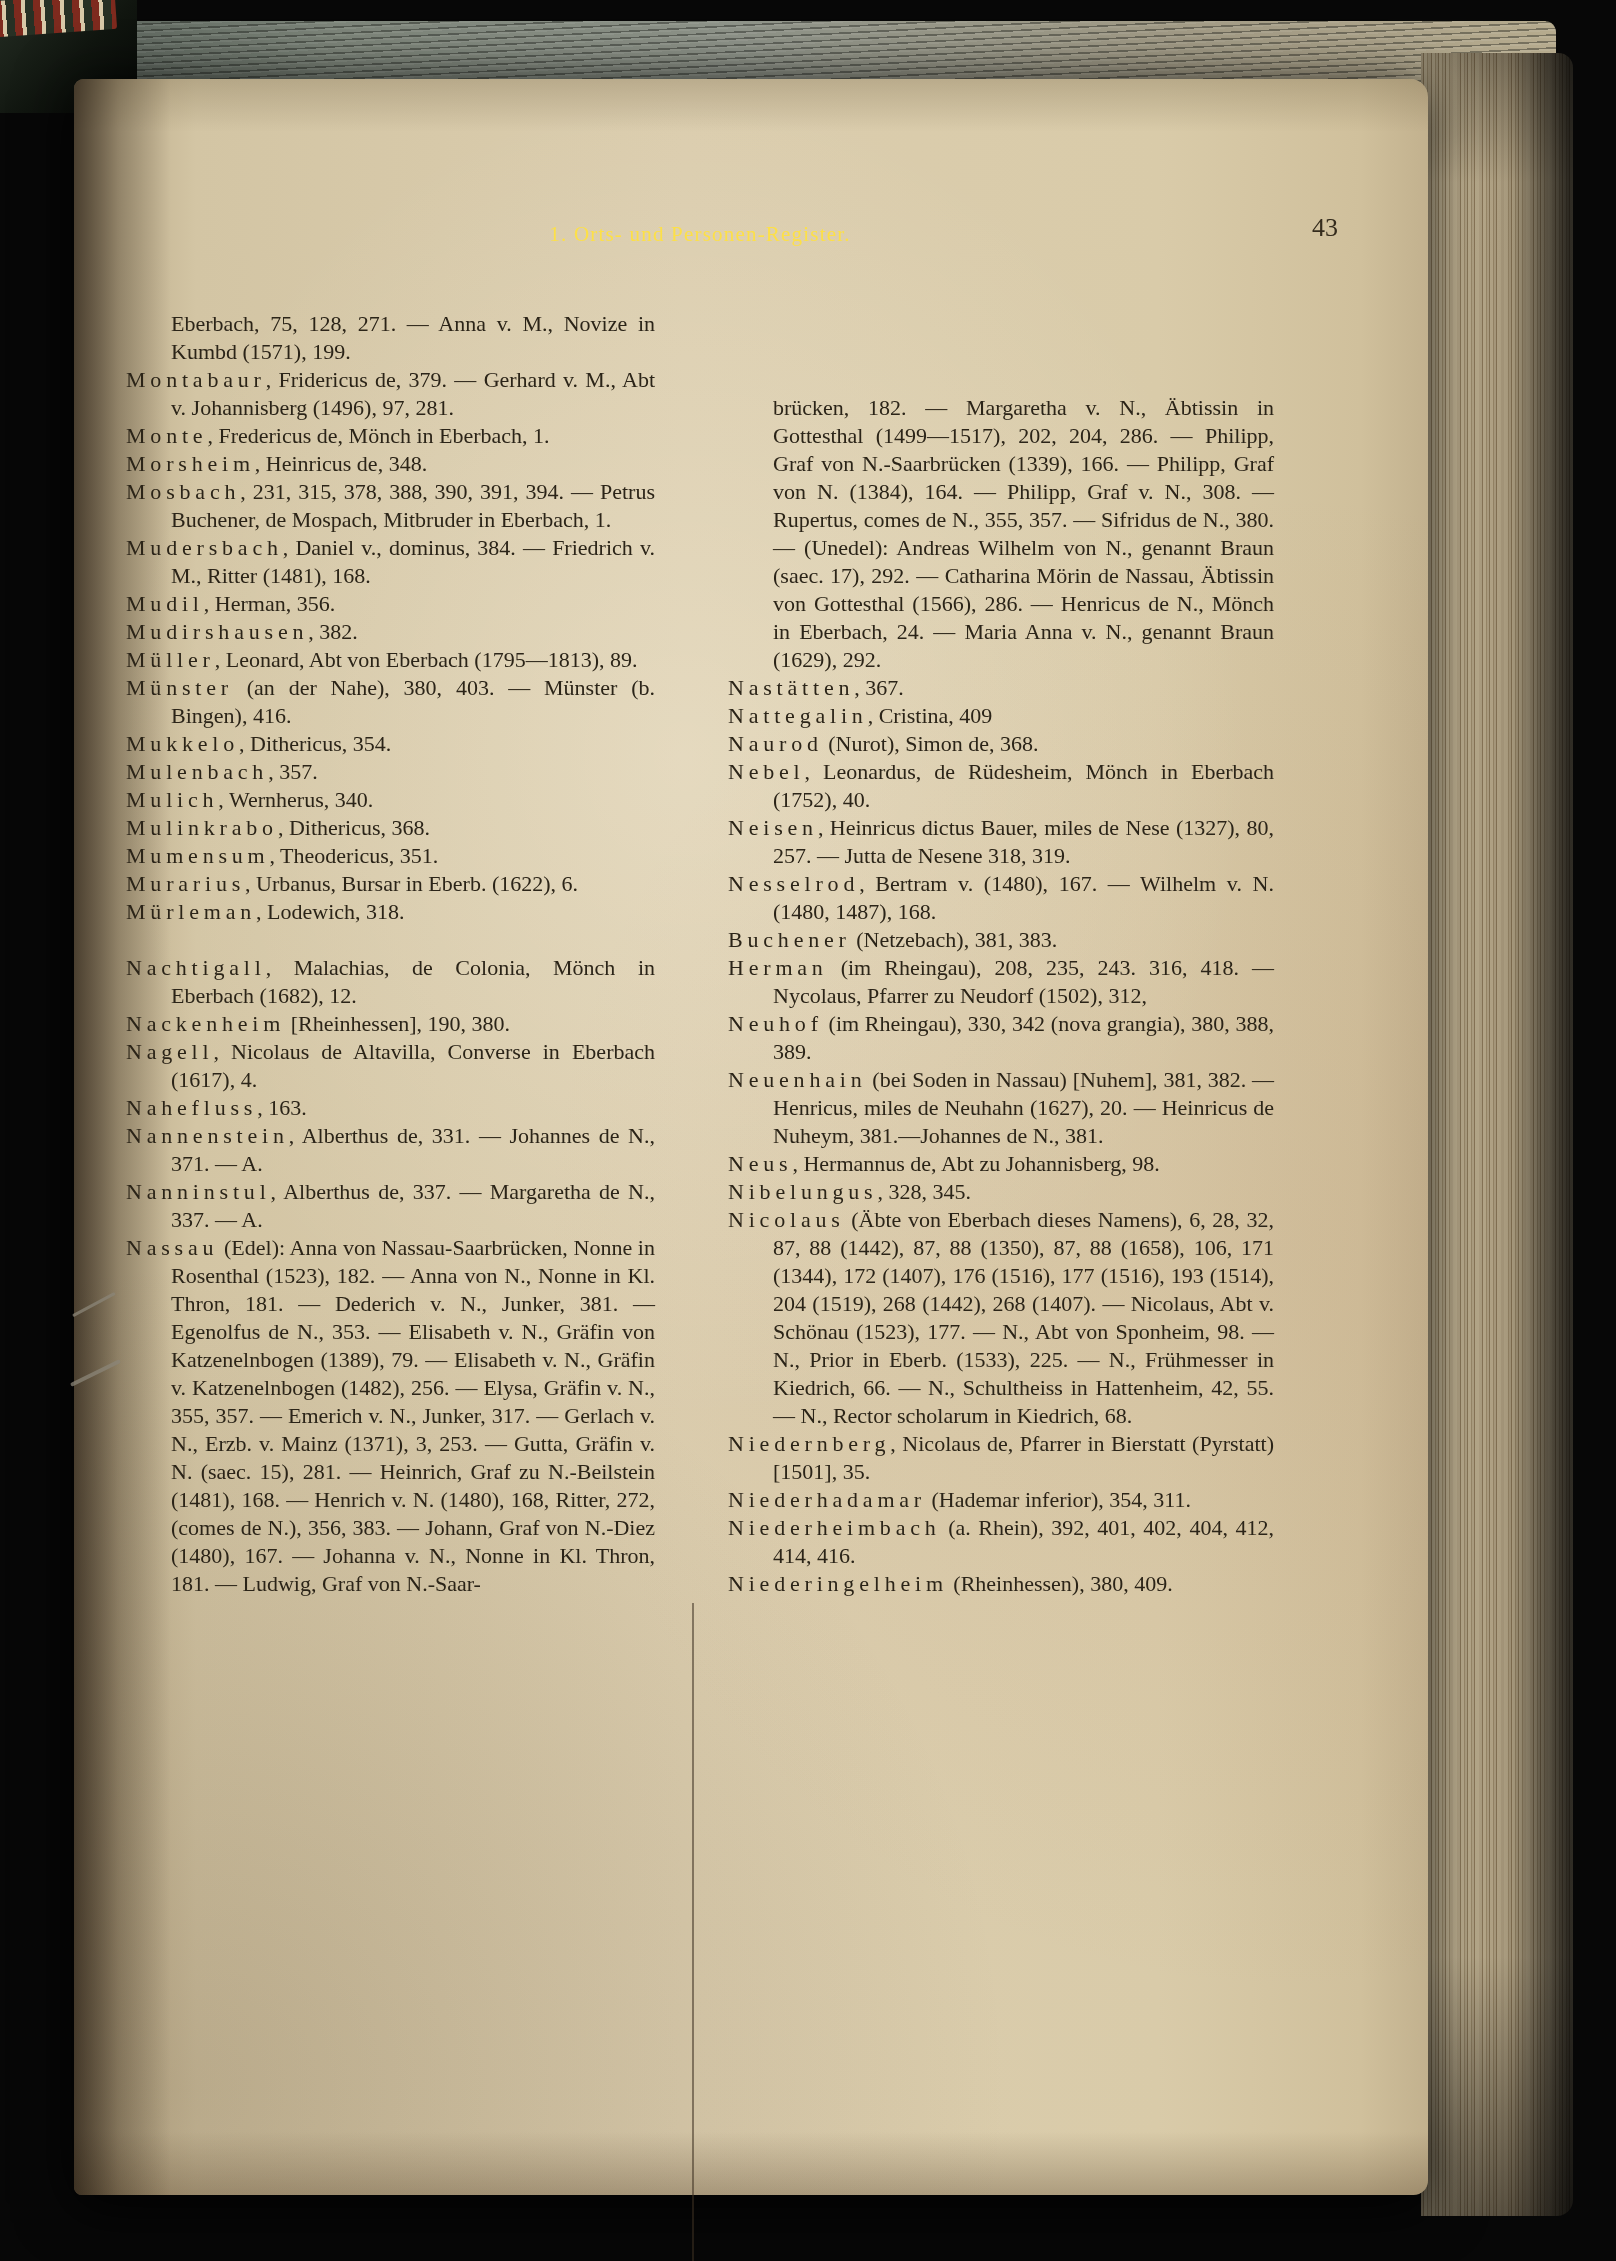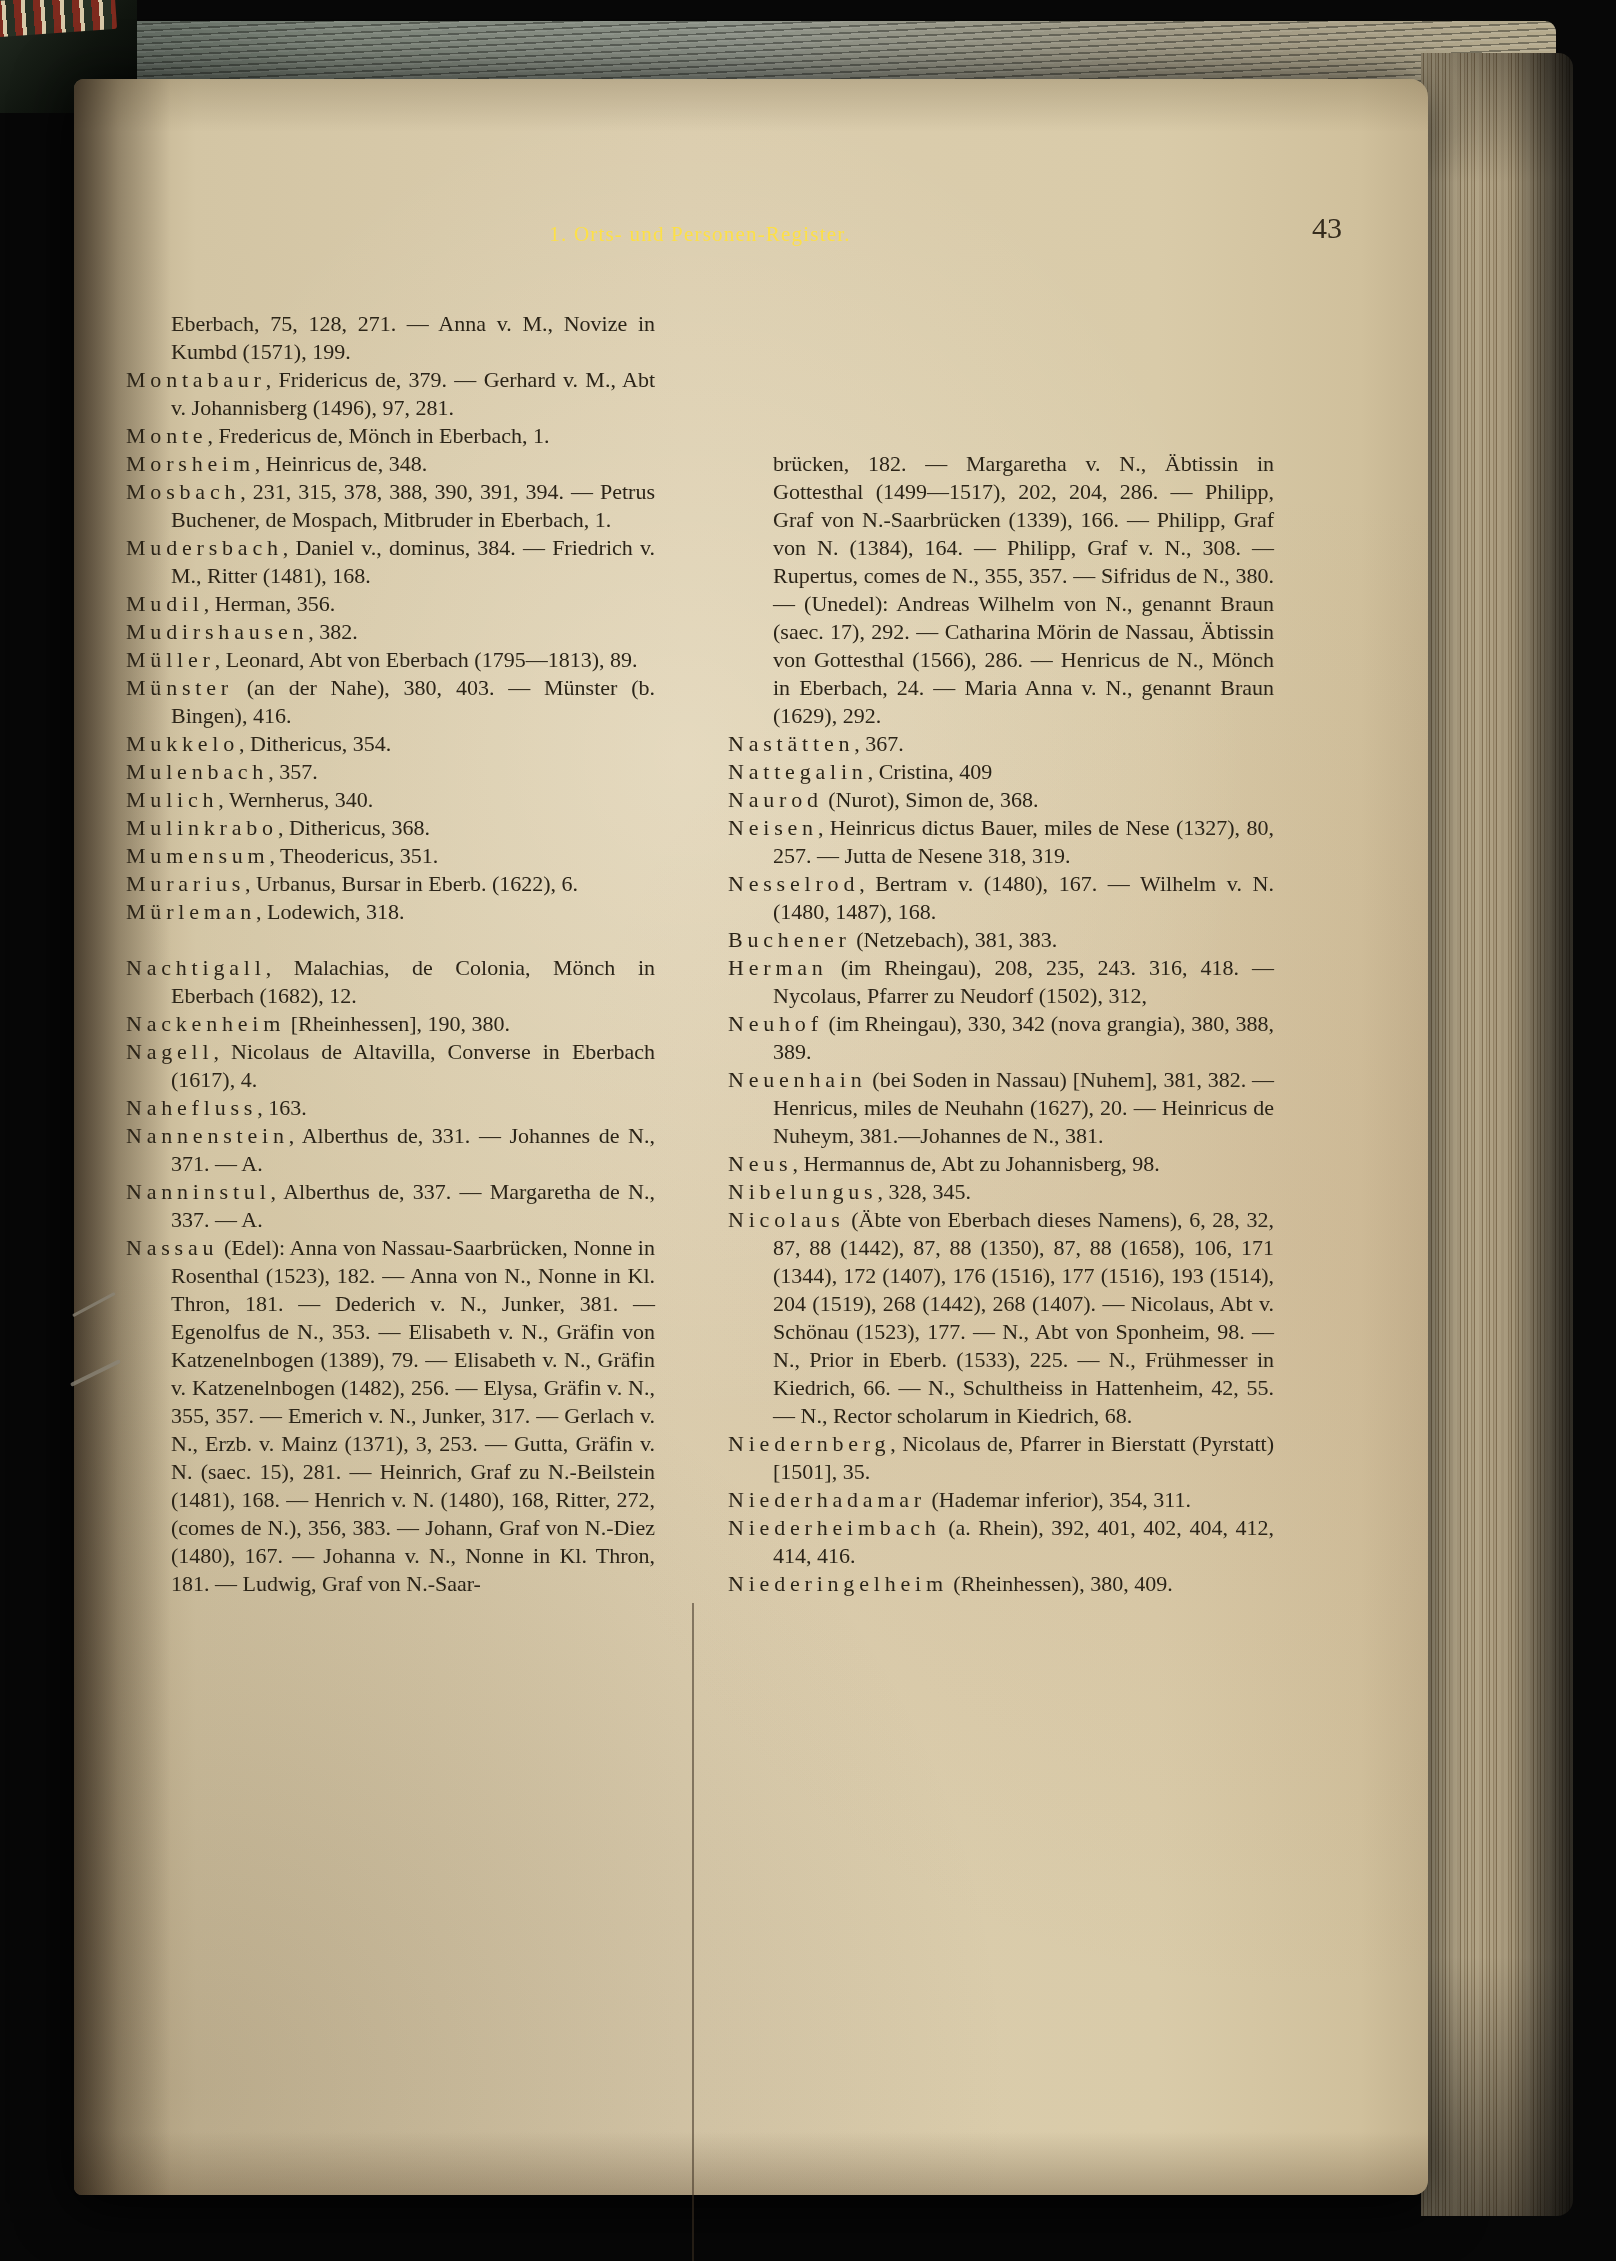--- a/index.html
+++ b/index.html
@@ -35,21 +35,21 @@
     pointer-events:none;}
   .pencil{position:absolute;background:#8b8578;opacity:.75;border-radius:2.4px;}
   .pencil-1{left:70px;top:1303px;width:48px;height:3.2px;transform:rotate(-28deg);}
   .pencil-2{left:68px;top:1371px;width:55px;height:4px;transform:rotate(-26deg);}
 
   
   .content{position:absolute;left:126px;top:220px;width:1148px;color:#2b2418;
     font-size:22px;line-height:28px;}
   .header-row{position:relative;height:32px;}
   .page-header{text-align:center;font-size:21px;letter-spacing:1.2px;color:#fde047;}
-  .folio{position:absolute;left:1186px;top:-6.5px;font-size:30px;color:#352c1d;}
+  .folio{position:absolute;left:1186px;top:-6.5px;font-size:26px;color:#352c1d;}
   .columns{display:flex;margin-top:58px;align-items:flex-end;}
   .col{text-align:justify;hyphens:none;}
   .col-left{width:529px;}
   .col-gap{width:73px;position:relative;flex:none;}
   .divider{position:absolute;left:37px;top:4.8px;width:1.6px;height:1641px;background:rgba(62,50,34,.55);}
   .col-right{width:546px;}
   .entry{margin:0;padding-left:45px;text-indent:-45px;}
   .entry.cont{text-indent:0;}
   .entry.gap{margin-top:28px;}
   .head{letter-spacing:4.8px;}
@@ -100,20 +100,21 @@
           <p class="entry"><span class="head">Nassau</span><span> (Edel): Anna von Nassau-Saarbrücken, Nonne in Rosenthal (1523), 182. — Anna von N., Nonne in Kl. Thron, 181. — Dederich v. N., Junker, 381. — Egenolfus de N., 353. — Elisabeth v. N., Gräfin von Katzenelnbogen (1389), 79. — Elisabeth v. N., Gräfin v. Katzenelnbogen (1482), 256. — Elysa, Gräfin v. N., 355, 357. — Emerich v. N., Junker, 317. — Gerlach v. N., Erzb. v. Mainz (1371), 3, 253. — Gutta, Gräfin v. N. (saec. 15), 281. — Heinrich, Graf zu N.-Beilstein (1481), 168. — Henrich v. N. (1480), 168, Ritter, 272, (comes de N.), 356, 383. — Johann, Graf von N.-Diez (1480), 167. — Johanna v. N., Nonne in Kl. Thron, 181. — Ludwig, Graf von N.-Saar-</span></p>
         </div>
       <div class="col-gap">
         <div class="divider"></div>
       </div>
       <div class="col col-right" id="col-right">
           <p class="entry cont"><span>brücken, 182. — Margaretha v. N., Äbtissin in Gottesthal (1499—1517), 202, 204, 286. — Philipp, Graf von N.-Saarbrücken (1339), 166. — Philipp, Graf von N. (1384), 164. — Philipp, Graf v. N., 308. — Rupertus, comes de N., 355, 357. — Sifridus de N., 380. — (Unedel): Andreas Wilhelm von N., genannt Braun (saec. 17), 292. — Catharina Mörin de Nassau, Äbtissin von Gottesthal (1566), 286. — Henricus de N., Mönch in Eberbach, 24. — Maria Anna v. N., genannt Braun (1629), 292.</span></p>
           <p class="entry"><span class="head">Nastätten</span><span>, 367.</span></p>
           <p class="entry"><span class="head">Nattegalin</span><span>, Cristina, 409</span></p>
           <p class="entry"><span class="head">Naurod</span><span> (Nurot), Simon de, 368.</span></p>
+          <p class="entry"><span class="head">Nebel</span><span>, Leonardus, de Rüdesheim, Mönch in Eberbach (1752), 40.</span></p>
           <p class="entry"><span class="head">Neisen</span><span>, Heinricus dictus Bauer, miles de Nese (1327), 80, 257. — Jutta de Nesene 318, 319.</span></p>
           <p class="entry"><span class="head">Nesselrod</span><span>, Bertram v. (1480), 167. — Wilhelm v. N. (1480, 1487), 168.</span></p>
           <p class="entry"><span class="head">Buchener</span><span> (Netzebach), 381, 383.</span></p>
           <p class="entry"><span class="head">Herman</span><span> (im Rheingau), 208, 235, 243. 316, 418. — Nycolaus, Pfarrer zu Neudorf (1502), 312,</span></p>
           <p class="entry"><span class="head">Neuhof</span><span> (im Rheingau), 330, 342 (nova grangia), 380, 388, 389.</span></p>
           <p class="entry"><span class="head">Neuenhain</span><span> (bei Soden in Nassau) [Nuhem], 381, 382. — Henricus, miles de Neuhahn (1627), 20. — Heinricus de Nuheym, 381.—Johannes de N., 381.</span></p>
           <p class="entry"><span class="head">Neus</span><span>, Hermannus de, Abt zu Johannisberg, 98.</span></p>
           <p class="entry"><span class="head">Nibelungus</span><span>, 328, 345.</span></p>
           <p class="entry"><span class="head">Nicolaus</span><span> (Äbte von Eberbach dieses Namens), 6, 28, 32, 87, 88 (1442), 87, 88 (1350), 87, 88 (1658), 106, 171 (1344), 172 (1407), 176 (1516), 177 (1516), 193 (1514), 204 (1519), 268 (1442), 268 (1407). — Nicolaus, Abt v. Schönau (1523), 177. — N., Abt von Sponheim, 98. — N., Prior in Eberb. (1533), 225. — N., Frühmesser in Kiedrich, 66. — N., Schultheiss in Hattenheim, 42, 55. — N., Rector scholarum in Kiedrich, 68.</span></p>
           <p class="entry"><span class="head">Niedernberg</span><span>, Nicolaus de, Pfarrer in Bierstatt (Pyrstatt) [1501], 35.</span></p>

